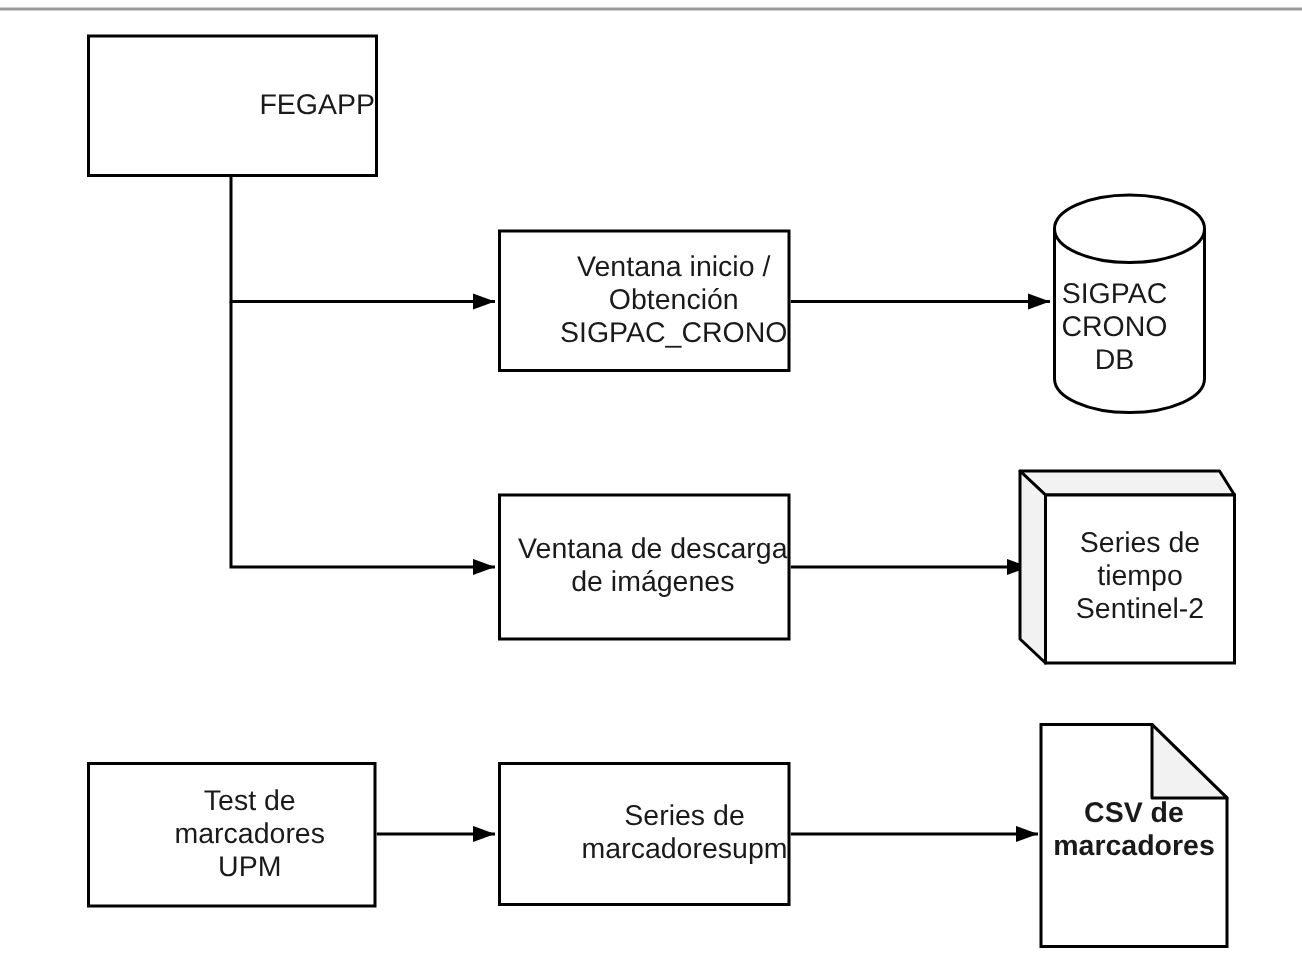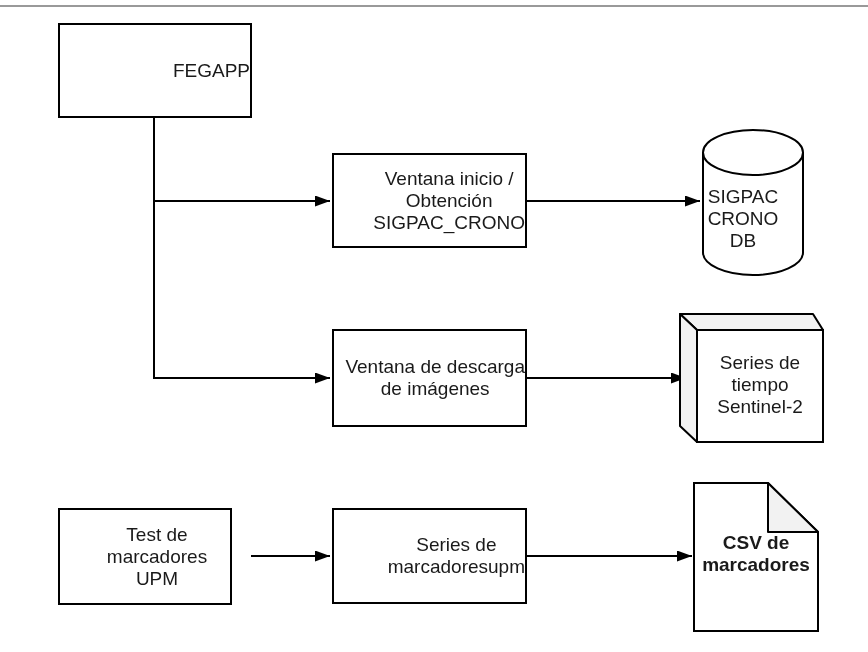--- a/index.html
+++ b/index.html
@@ -119,21 +119,21 @@
     <span class="node-label">Ventana de descarga
 de imágenes</span>
   </div>
 
   <div class="node" style="left:332px; top:153px; width:195px; height:95px;">
     <span class="node-label">Ventana inicio /
 Obtención
 SIGPAC_CRONO</span>
   </div>
 
-  <div class="node" style="left:58px; top:508px; width:174px; height:97px;padding-left:24px;">
+  <div class="node" style="left:58px; top:508px; width:193px; height:97px;padding-left:24px;">
     <span class="node-label">Test de marcadores
 UPM</span>
   </div>
 
   <div class="node" style="left:332px; top:508px; width:195px; height:96px;">
     <span class="node-label">Series de
 marcadoresupm</span>
   </div>
 
   <div class="float-label" style="left:703px; top:186px; width:80px;">SIGPAC

